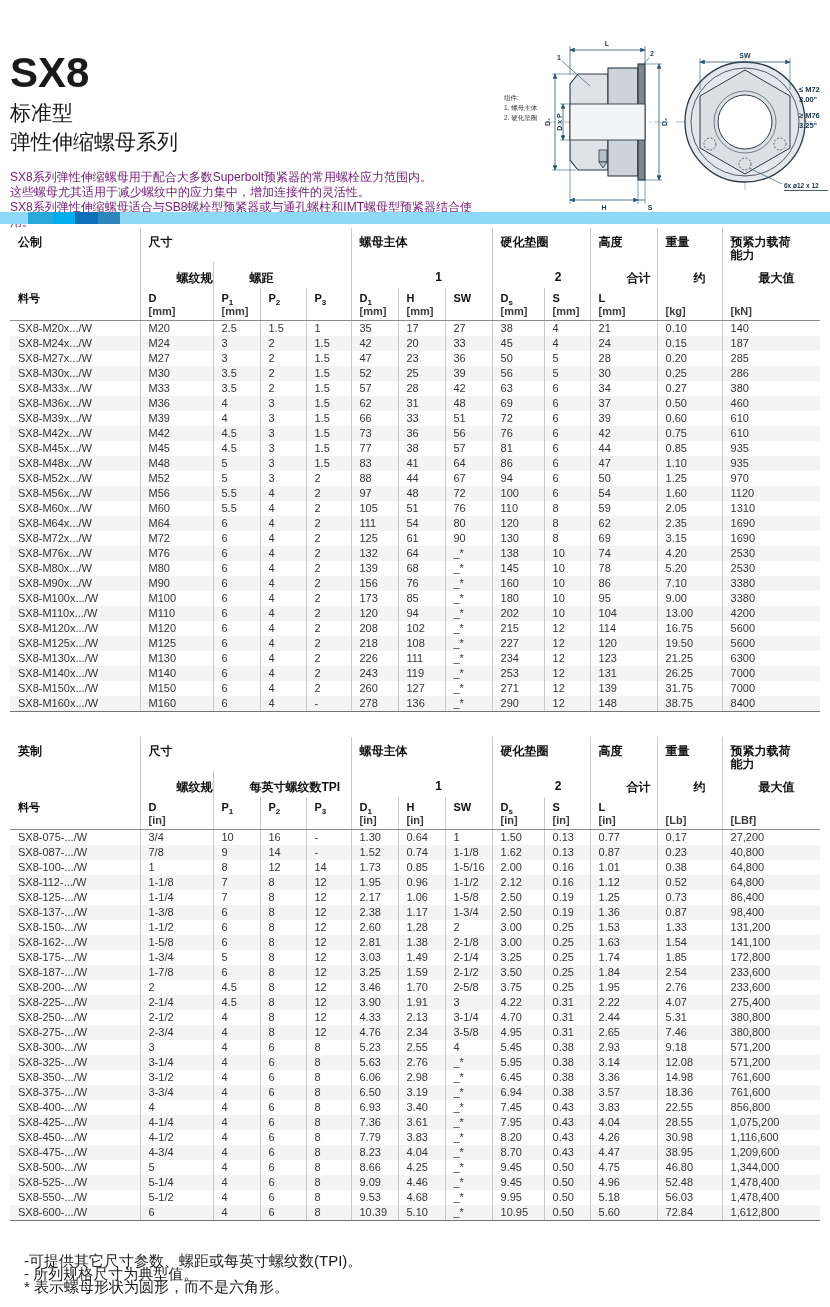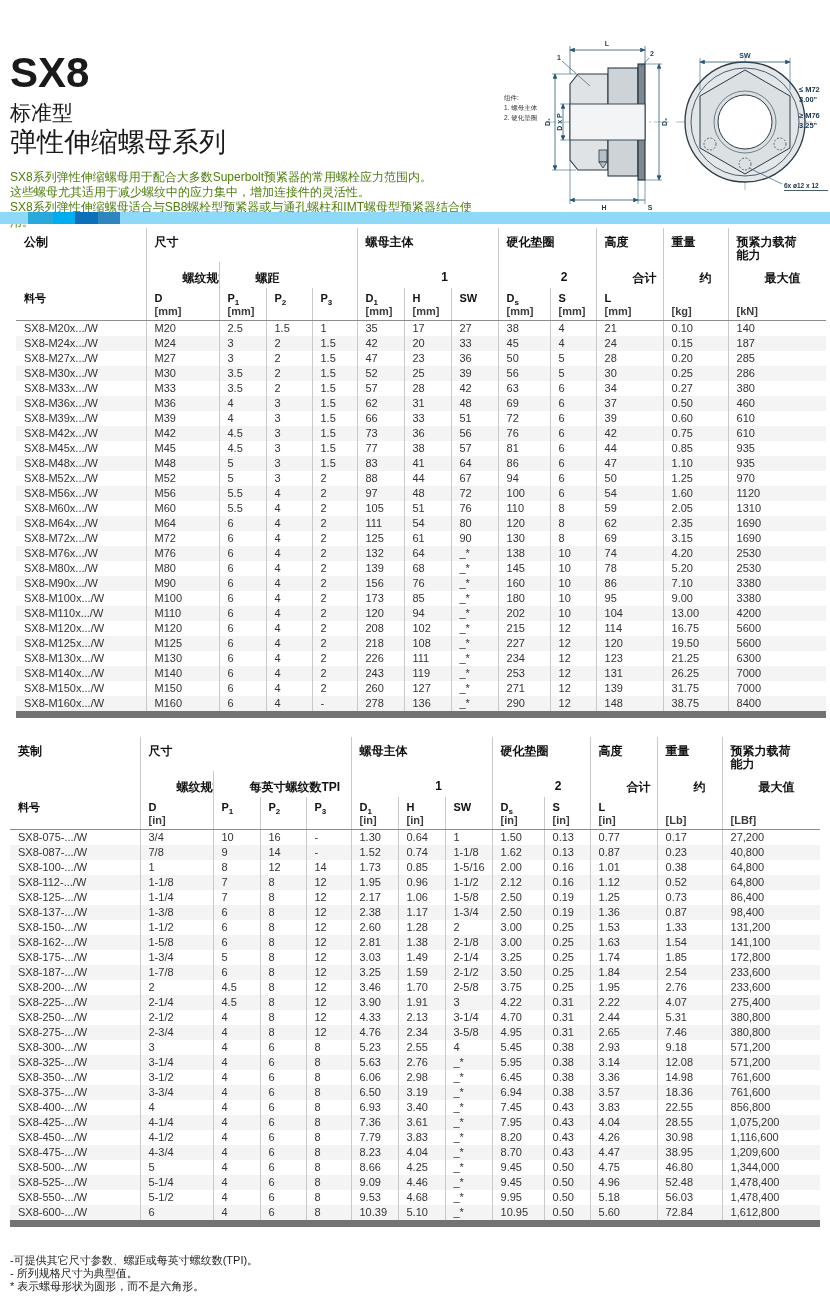--- a/index.html
+++ b/index.html
@@ -3,54 +3,54 @@
 <meta charset="utf-8">
 <style>
   html,body{margin:0;padding:0;background:#fff;}
   body{font-family:"Liberation Sans","DejaVu Sans",sans-serif;color:#1a1a1a;}
   .page{position:relative;width:830px;height:1307px;background:#fff;overflow:hidden;}
 
   
   #title-block{position:absolute;top:50px;left:10px;width:480px;}
   #title-block h1{margin:0;font-size:42px;font-weight:700;line-height:46px;letter-spacing:0;color:#1a1a1a;}
   .sub1{font-size:21px;line-height:26px;margin-top:4px;}
-  .sub2{font-size:27px;line-height:32px;}
-  .desc{margin-top:12px;font-size:12px;line-height:15px;color:#4d7c0f;}
+  .sub2{font-size:21px;line-height:32px;}
+  .desc{margin-top:12px;font-size:12px;line-height:15px;color:#701a75;}
 
   
   #drawing{position:absolute;top:30px;left:498px;width:332px;height:192px;}
   #drawing svg{display:block;}
   .dimtxt{font-size:7px;font-weight:bold;fill:#173e57;}
   .tinytxt{font-size:6.5px;fill:#333;}
   .boldlbl{font-size:7.5px;font-weight:bold;fill:#16324a;}
   .holelbl{font-size:6.5px;font-weight:bold;fill:#16324a;}
 
   
   #accent{position:absolute;top:212px;left:0;width:830px;height:12px;display:flex;}
   #accent div{height:12px;}
 
   
-  #metric-wrap{position:absolute;top:228px;left:16px;}
+  #metric-wrap{position:absolute;top:228px;left:10px;}
   #imperial-wrap{position:absolute;top:737px;left:10px;}
   table{border-collapse:collapse;table-layout:fixed;width:810px;font-size:11px;color:#333;}
   th,td{padding:0 2px 0 8px;text-align:left;vertical-align:top;font-weight:normal;overflow:hidden;white-space:nowrap;}
   .bl{border-left:1px solid #c9c9c9;}
   thead th{color:#111;}
   th.g{font-weight:bold;font-size:12px;height:16px;padding-top:8px;white-space:pre-line;line-height:13px;}
   th.s{font-weight:bold;font-size:12px;height:18px;padding-top:8px;padding-left:36px;}
   th.s.ctr{text-align:center;}
   th.c{font-weight:bold;font-size:11px;height:28px;padding-top:4px;line-height:13px;border-bottom:1px solid #8c8c8c;}
   th.c .unit{font-weight:bold;color:#3c3c3c;}
   sub{font-size:8px;line-height:0;}
   tbody td{height:15px;line-height:15px;}
   tbody tr:nth-child(even){background:#f4f4f4;}
-  tbody tr:last-child td{border-bottom:7px solid #737373;}
+  tbody tr:last-child td{border-bottom:1px solid #737373;}
 
   
-  #footnotes{position:absolute;top:1254px;left:10px;font-size:11px;line-height:13px;color:#1a1a1a;}
+  #footnotes{position:absolute;top:1254px;left:24px;font-size:15px;line-height:13px;color:#1a1a1a;}
 </style>
 </head>
 <body>
 
 <div class="page">
 
   <div id="title-block">
     <h1>SX8</h1>
     <div class="sub1">标准型</div>
     <div class="sub2">弹性伸缩螺母系列</div>

